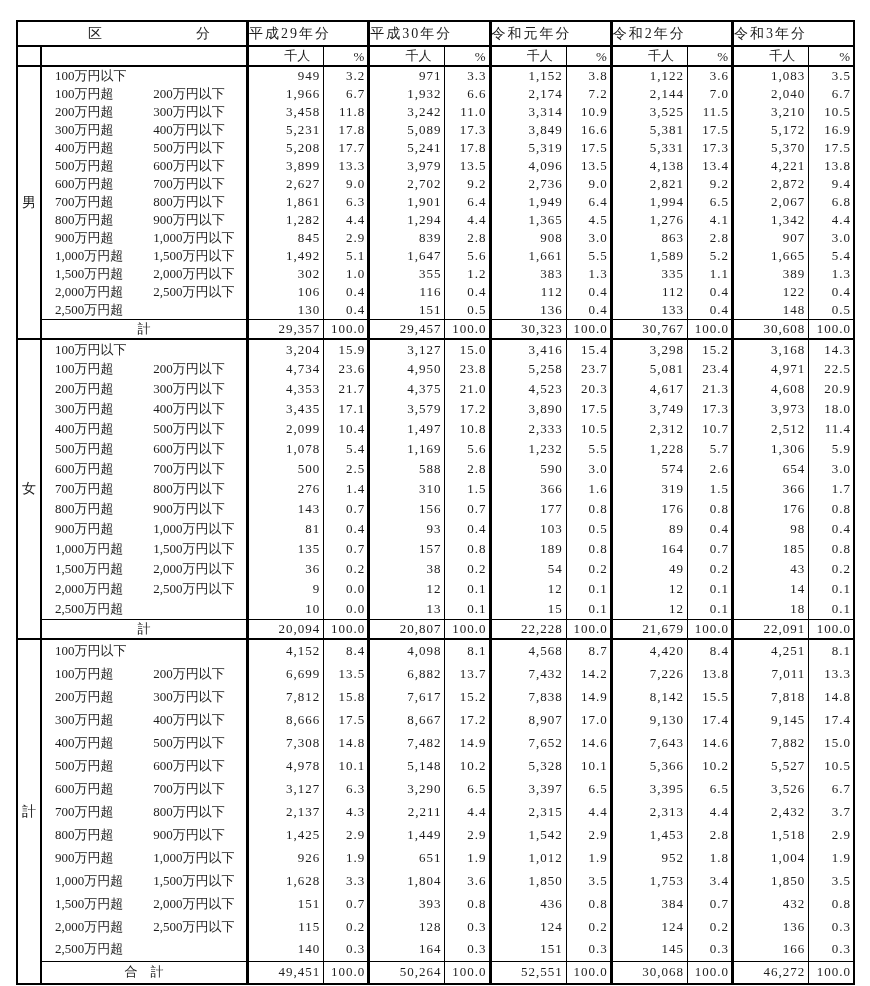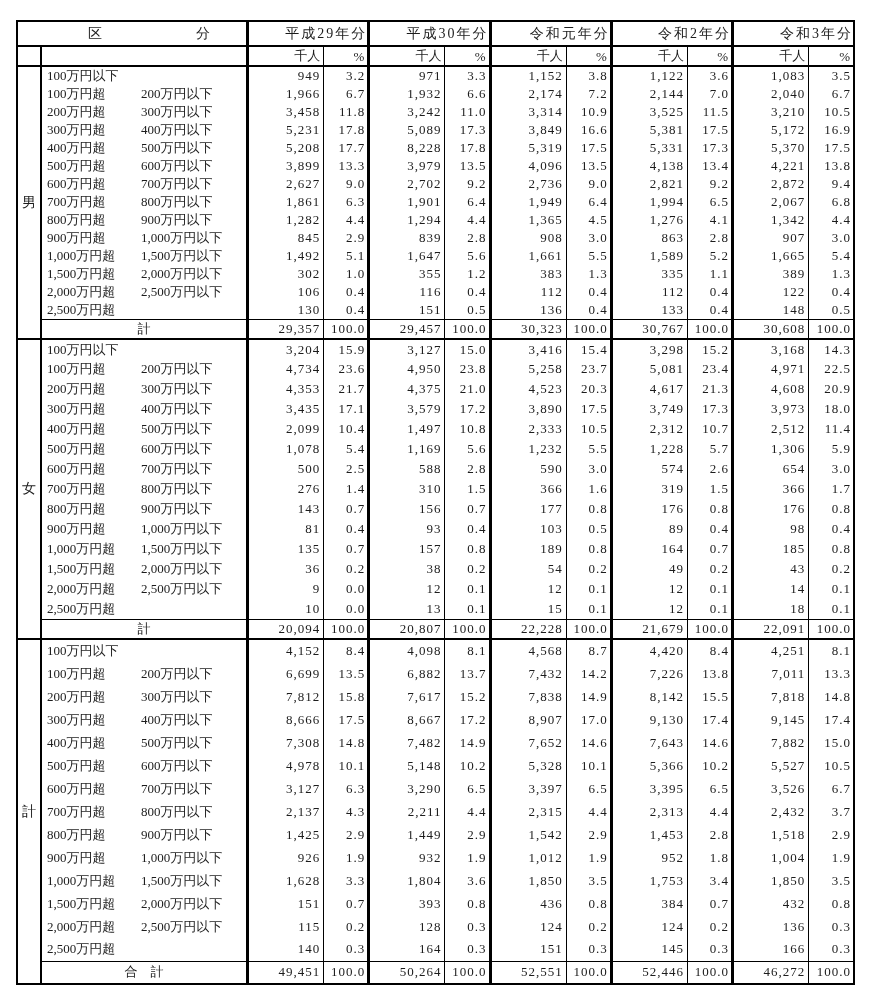--- a/index.html
+++ b/index.html
@@ -12,34 +12,34 @@
   table.income {
     border-collapse:collapse; table-layout:fixed;
     width:839px; margin:20px 0 0 16px;
     border:2px solid #000;
   }
   th, td { padding:0; font-weight:normal; overflow:hidden; }
 
   
   tr.hrow th { border-bottom:2px solid #000; height:23px; font-size:14px; vertical-align:middle; }
   th.kubun .kwrap { display:flex; justify-content:space-between; padding:0 36px 0 70px; }
-  th.yh { border-left:3px solid #000; text-align:right; letter-spacing:2px; }
+  th.yh { border-left:3px solid #000; text-align:left; letter-spacing:2px; }
 
   tr.shead { height:17px; font-size:13px; }
   tr.shead td { vertical-align:bottom; }
   td.b2 { border-left:2px solid #000; }
-  td.sub-num { border-left:3px solid #000; text-align:right; padding-right:3px; }
+  td.sub-num { border-left:3px solid #000; text-align:right; padding-right:13px; }
   td.sub-pct { border-left:1px solid #000; text-align:right; padding-right:3px; }
 
   
   td.gender { text-align:center; font-size:14px; vertical-align:middle; }
   td.bracket { border-left:2px solid #000; font-size:13px; vertical-align:middle; }
-  .brkt { display:flex; }
+  .brkt { display:flex;padding-left:8px; }
   .brkt .lo { flex:0 0 46%; padding-left:5px; white-space:pre; }
-  .brkt .hi { flex:1; white-space:pre; }
+  .brkt .hi { flex:1; white-space:pre;margin-left:8px; }
   .tlab { text-align:center; font-size:13px; white-space:pre; }
   td.num { border-left:3px solid #000; text-align:right; padding-right:3px; font-size:13px; letter-spacing:1px; }
   td.pct { border-left:1px solid #000; text-align:right; padding-right:2px; font-size:13px; letter-spacing:1px; }
 
   tbody.s0 tr { height:18px; }
   tbody.s1 tr { height:20px; }
   tbody.s2 tr { height:23px; }
 
   tbody tr:first-child td { border-top:2px solid #000; }
   tr.total td { border-top:1px solid #000; }
@@ -168,21 +168,21 @@
         </tr>
         <tr>
           <td class="bracket">
             <span class="brkt">
               <span class="lo">400万円超</span>
               <span class="hi">500万円以下</span>
             </span>
           </td>
           <td class="num">5,208</td>
           <td class="pct">17.7</td>
-          <td class="num">8,228</td>
+          <td class="num">5,241</td>
           <td class="pct">17.8</td>
           <td class="num">5,319</td>
           <td class="pct">17.5</td>
           <td class="num">5,331</td>
           <td class="pct">17.3</td>
           <td class="num">5,370</td>
           <td class="pct">17.5</td>
         </tr>
         <tr>
           <td class="bracket">
@@ -794,21 +794,21 @@
         </tr>
         <tr>
           <td class="bracket">
             <span class="brkt">
               <span class="lo">900万円超</span>
               <span class="hi">1,000万円以下</span>
             </span>
           </td>
           <td class="num">926</td>
           <td class="pct">1.9</td>
-          <td class="num">932</td>
+          <td class="num">651</td>
           <td class="pct">1.9</td>
           <td class="num">1,012</td>
           <td class="pct">1.9</td>
           <td class="num">952</td>
           <td class="pct">1.8</td>
           <td class="num">1,004</td>
           <td class="pct">1.9</td>
         </tr>
         <tr>
           <td class="bracket">
@@ -883,20 +883,20 @@
           <td class="pct">0.3</td>
         </tr>
         <tr class="total">
           <td class="bracket tlab">合　計</td>
           <td class="num">49,451</td>
           <td class="pct">100.0</td>
           <td class="num">50,264</td>
           <td class="pct">100.0</td>
           <td class="num">52,551</td>
           <td class="pct">100.0</td>
-          <td class="num">52,446</td>
+          <td class="num">30,068</td>
           <td class="pct">100.0</td>
           <td class="num">46,272</td>
           <td class="pct">100.0</td>
         </tr>
       </tbody>
     </table>
 </div>
 
 </body></html>

